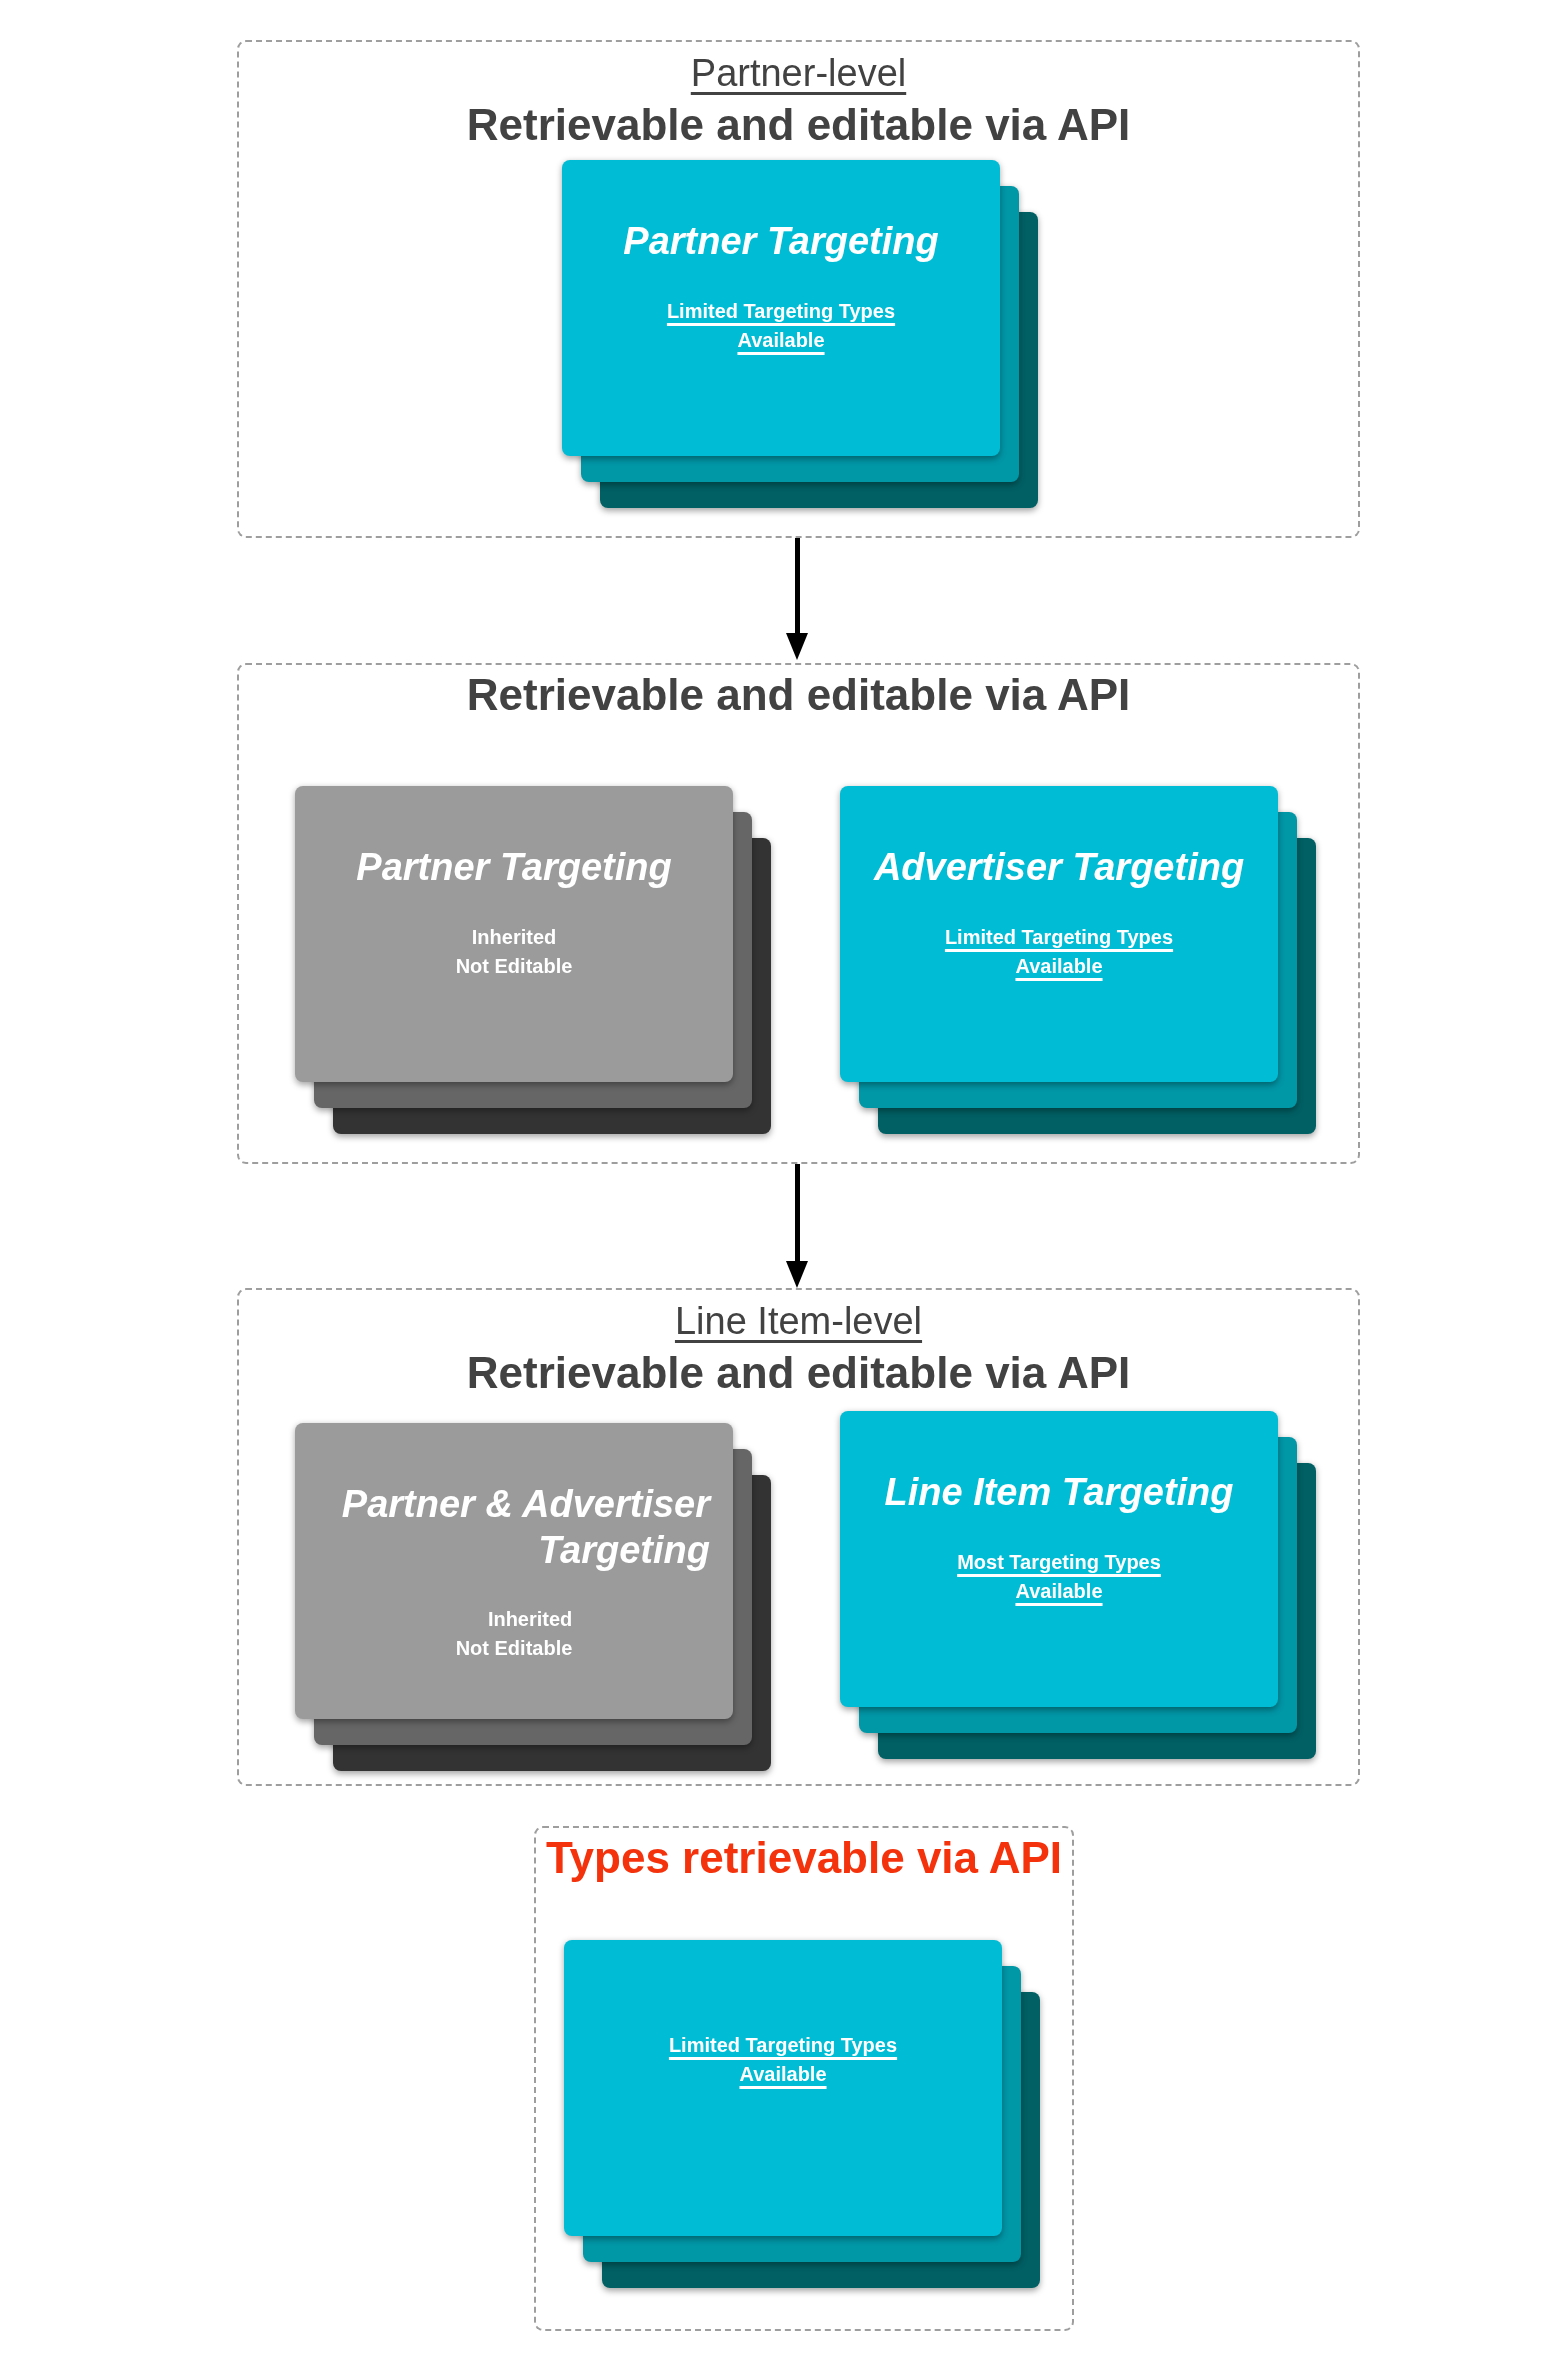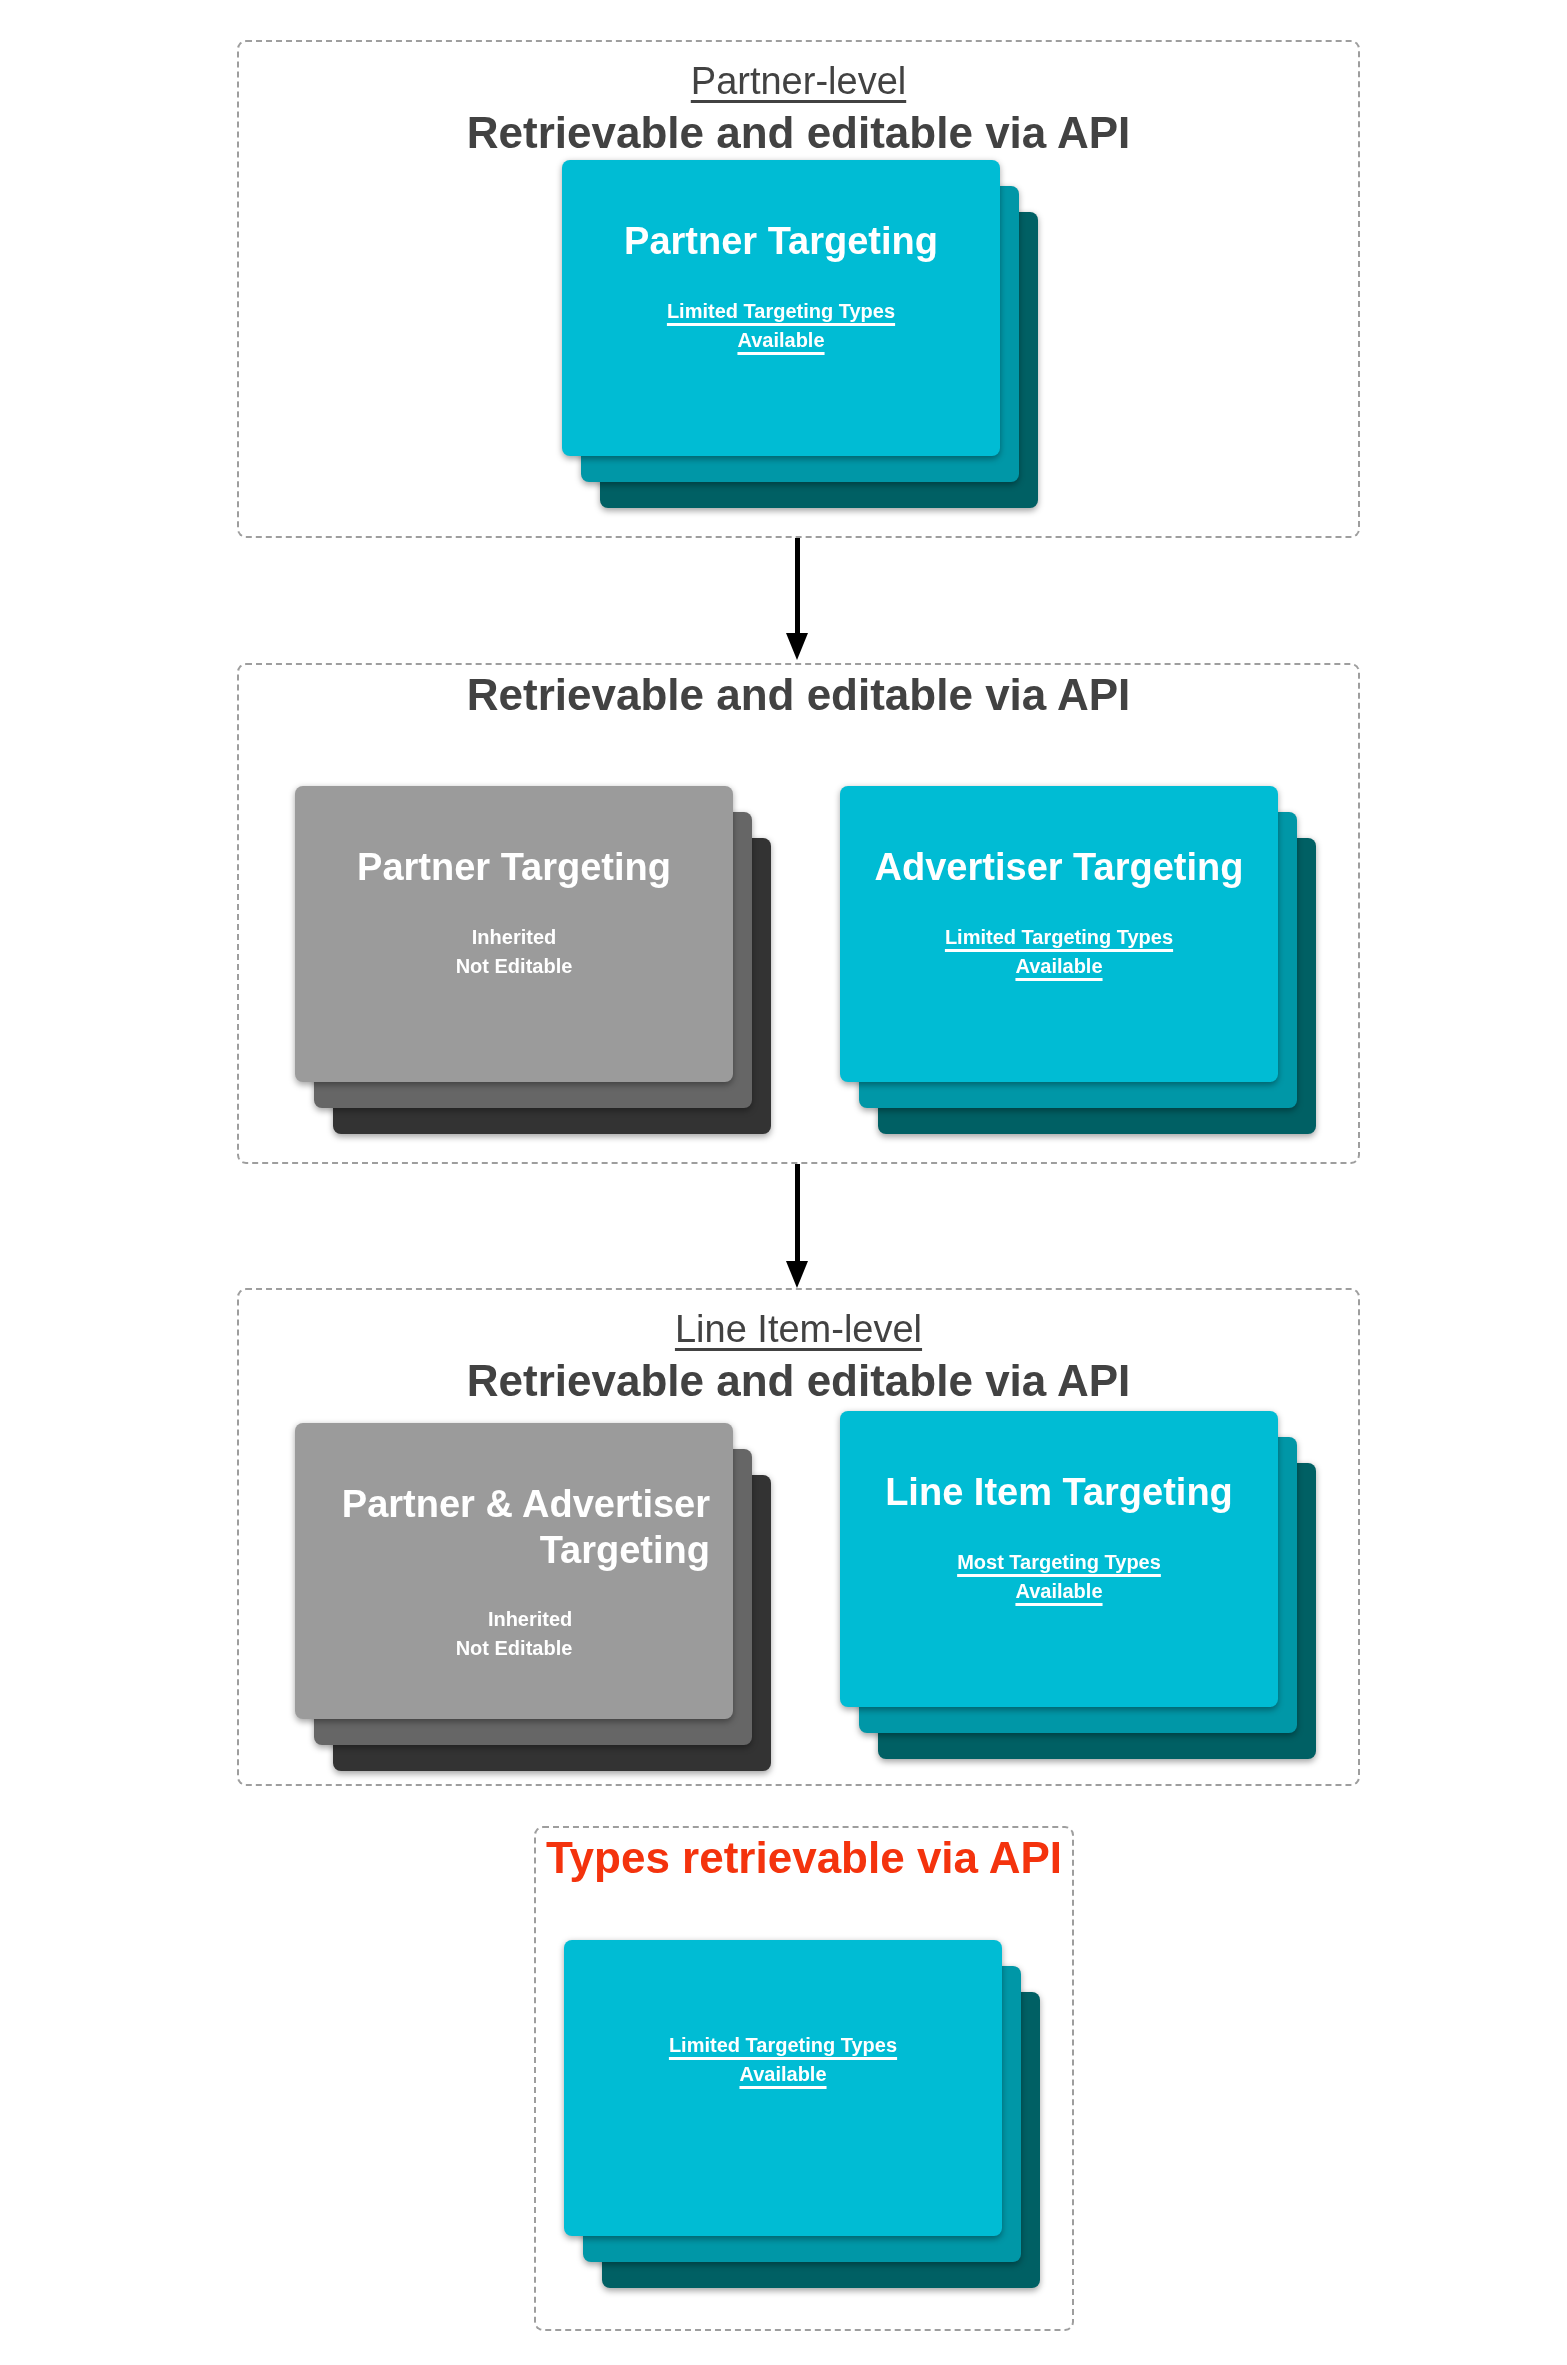--- a/index.html
+++ b/index.html
@@ -19,21 +19,21 @@
     border: 2.7px dashed var(--border-gray, #9e9e9e);
     border-radius: 9px;
     text-align: center;
   }
   #section-partner    { left: 237px; top: 40px;   width: 1123px; height: 498px; }
   #section-advertiser { left: 237px; top: 663px;  width: 1123px; height: 501px; }
   #section-line-item  { left: 237px; top: 1288px; width: 1123px; height: 498px; }
   #section-ad-group   { left: 534px; top: 1826px; width: 540px;  height: 505px; }
 
   .section-title {
-    margin-top: 18px;
+    margin-top: 10px;
     font-size: 38px;
     line-height: 1.12;
     color: var(--heading, #424242);
     text-decoration: underline;
     text-decoration-thickness: 2.7px;
     text-underline-offset: 6.3px;
   }
   .section-subtitle {
     margin-top: 5.4px;
     font-size: 44px;
@@ -67,20 +67,21 @@
   .cyan .layer.front { background: var(--cyan-front, #00bcd4); }
   .gray .layer.back  { background: var(--gray-back, #333333); }
   .gray .layer.mid   { background: var(--gray-mid, #666666); }
   .gray .layer.front { background: var(--gray-front, #9b9b9b); }
 
   .card-title {
     font-size: 38px;
     line-height: 1.2;
     font-weight: bold;
     color: #ffffff;
+    font-style: italic;
   }
   .card-body {
     margin-top: 32px;
     font-size: 20px;
     line-height: 1.45;
     font-weight: bold;
     color: #ffffff;
   }
   .card-body span { display: block; }
   .card-body.underlined span {

